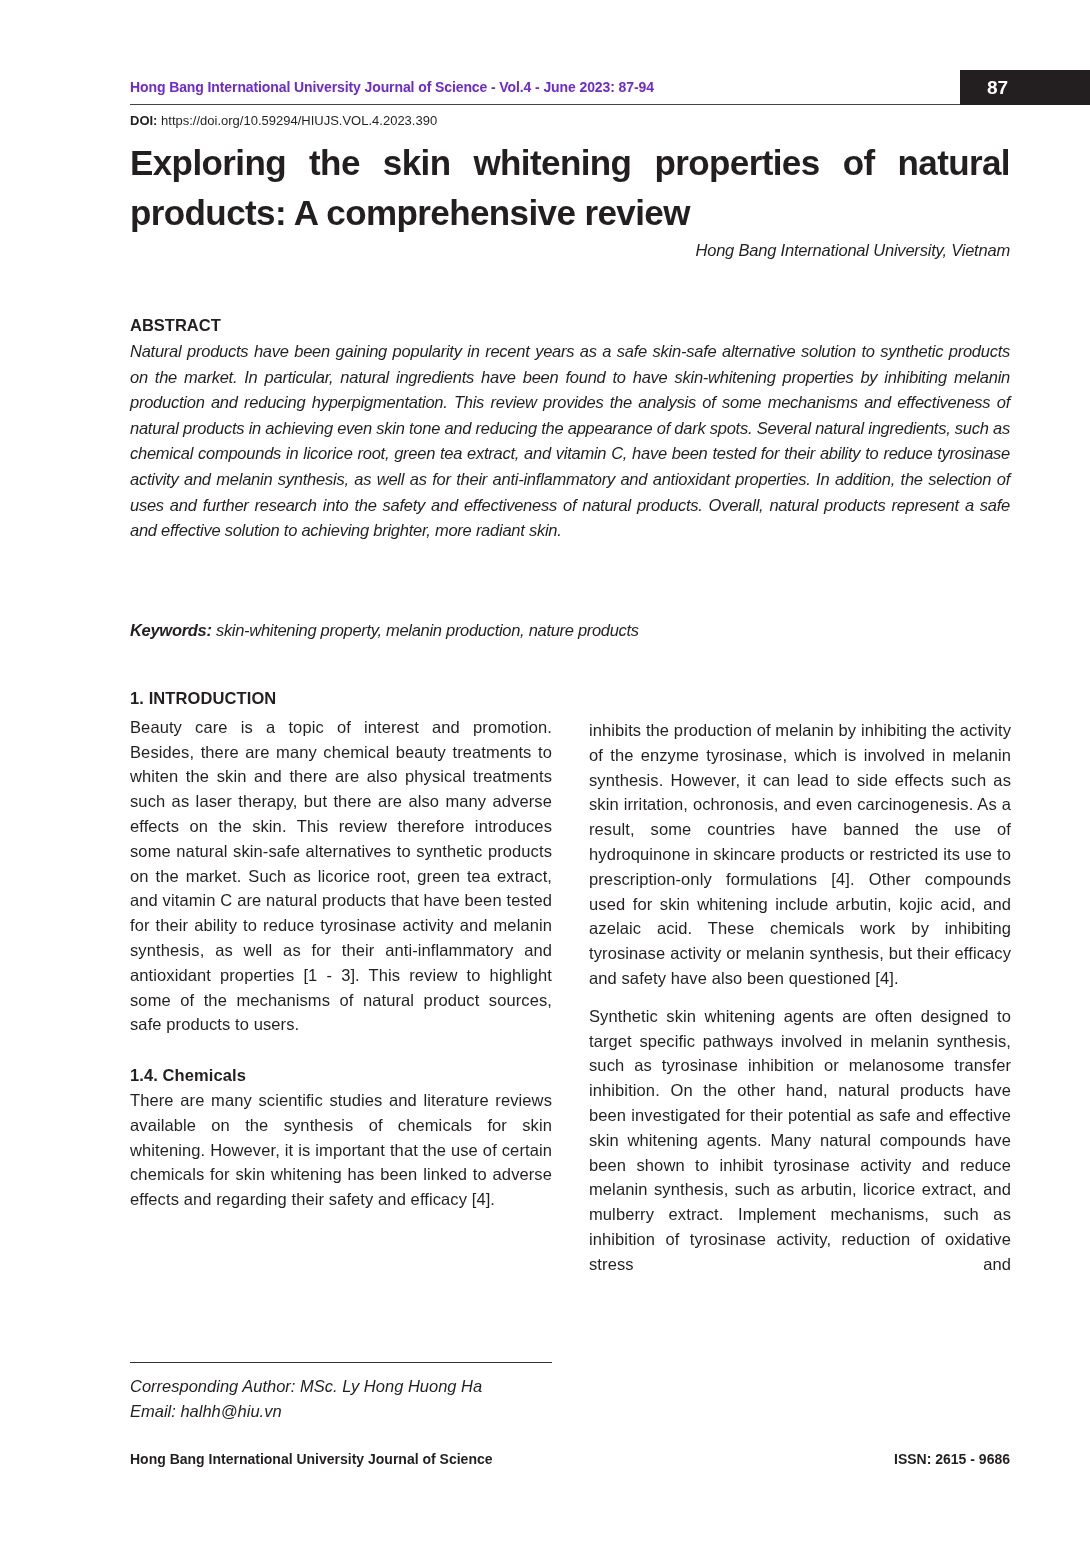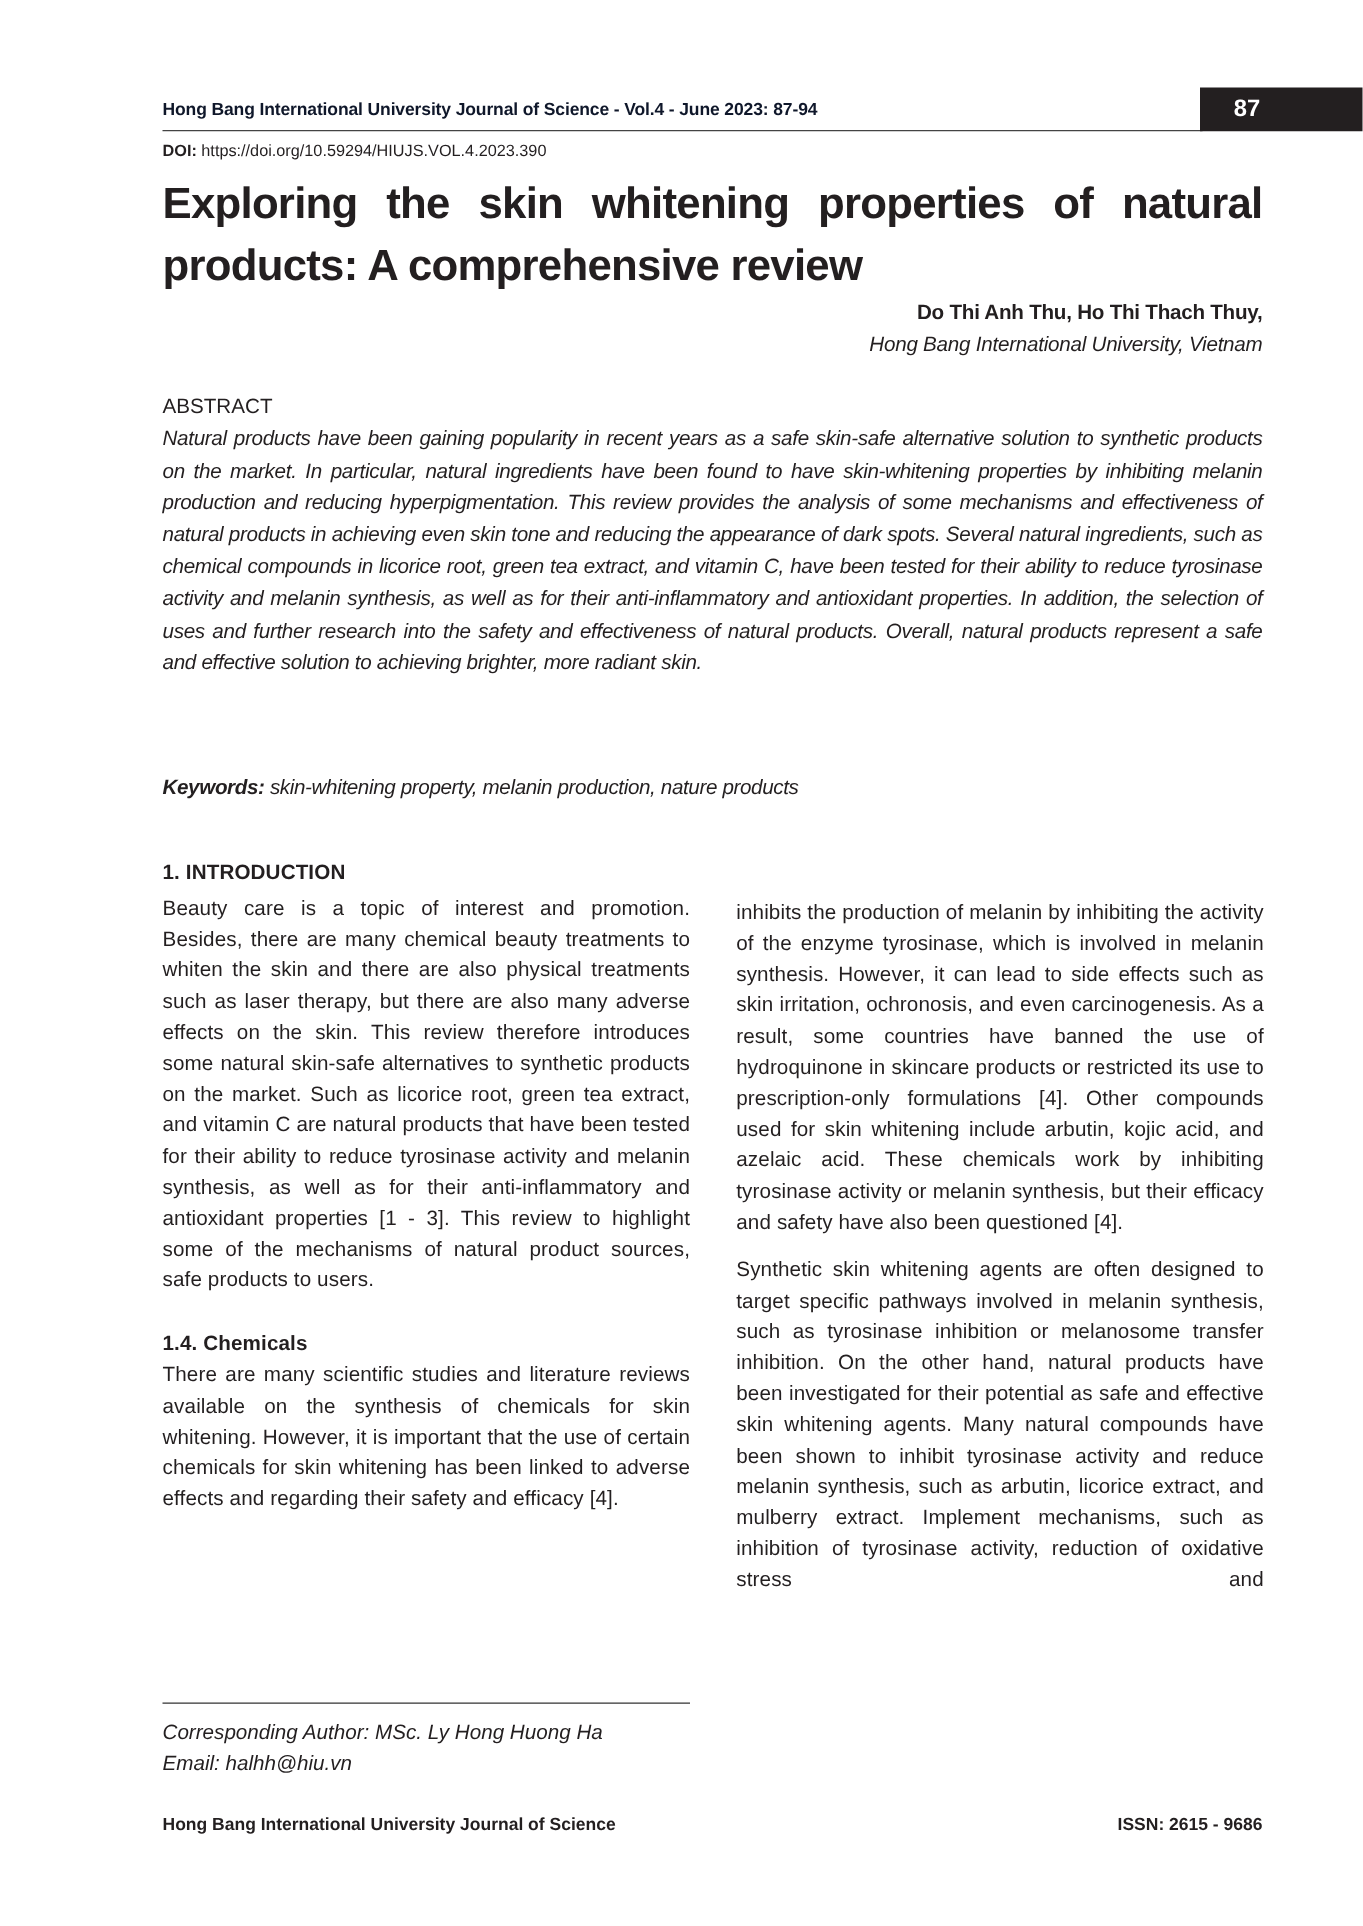--- a/index.html
+++ b/index.html
@@ -1,29 +1,29 @@
 <!DOCTYPE html>
 <html><head>
 <meta charset="utf-8">
 <style>
   html, body { margin: 0; padding: 0; background: #ffffff; }
   body { width: 1090px; height: 1541px; position: relative; overflow: hidden; color: #231f20; font-family: "Liberation Sans", sans-serif; }
   .abs { position: absolute; }
-  .hdr-text { left: 130px; top: 79px; font-size: 14px; font-weight: bold; color: #0f172a; letter-spacing: -0.1px; }
+  .hdr-text { left: 130px; top: 79px; font-size: 14px; font-weight: bold; color: #6d28d9; letter-spacing: -0.1px; }
   .hdr-rule { left: 130px; top: 104px; width: 832px; height: 0; border-top: 1.5px solid #444; }
   .page-badge { left: 960px; top: 70px; width: 150px; height: 35px; background: #231f20; color: #fff; font-weight: bold; font-size: 19px; line-height: 35px; }
   .page-badge span { position: absolute; left: 27px; }
   .doi { left: 130px; top: 113px; font-size: 13px; }
   .doi b { font-weight: bold; }
   .title { left: 130px; top: 138px; width: 880px; font-size: 35px; font-weight: bold; line-height: 50px; text-align: justify; text-align-last: left; letter-spacing: -0.6px; }
   .title .l1 { display: block; text-align: justify; text-align-last: justify; }
   .authors { right: 80px; top: 237px; text-align: right; font-size: 16.5px; line-height: 26px; font-weight: bold; letter-spacing: -0.2px; }
   .authors sup { font-size: 9px; vertical-align: top; }
   .affil { font-weight: normal; font-style: italic; }
-  .abs-head { left: 130px; top: 316px; font-size: 16.5px; font-weight: normal; }
+  .abs-head { left: 130px; top: 316px; font-size: 16.5px; font-weight: bold; }
   .abstract { left: 130px; top: 339px; width: 880px; font-size: 16.5px; line-height: 25.6px; font-style: italic; text-align: justify; letter-spacing: -0.25px; }
   .keywords { left: 130px; top: 621px; font-size: 16.5px; font-style: italic; letter-spacing: -0.3px; }
   .keywords b { font-weight: bold; }
   .col { width: 422px; font-size: 16.5px; line-height: 24.8px; text-align: justify; letter-spacing: 0.1px; }
   .col p { margin: 0; }
   .sec-head { font-weight: bold; font-size: 16.5px; }
   .col-left { left: 130px; top: 686px; }
   .col-right { left: 589px; top: 718px; }
   .fn-rule { left: 130px; top: 1362px; width: 422px; border-top: 1.5px solid #333; }
   .footnote { left: 130px; top: 1374px; font-size: 16.5px; font-style: italic; line-height: 25px; }
@@ -40,21 +40,20 @@
   </div>
 
 <div class="abs doi"><b>DOI:</b><span> https://doi.org/10.59294/HIUJS.VOL.4.2023.390</span></div>
 
 <div class="abs title">
   <span class="l1">Exploring the skin whitening properties of natural</span>
   <span>products: A comprehensive review</span>
 </div>
 
 <div class="abs authors">
-  <div>Do Thi Anh Thu, Ho Thi Thach Thuy,</div>
   <div class="affil">Hong Bang International University, Vietnam</div>
 </div>
 
 <div class="abs abs-head">ABSTRACT</div>
 <div class="abs abstract">Natural products have been gaining popularity in recent years as a safe skin-safe alternative solution to synthetic products on the market. In particular, natural ingredients have been found to have skin-whitening properties by inhibiting melanin production and reducing hyperpigmentation. This review provides the analysis of some mechanisms and effectiveness of natural products in achieving even skin tone and reducing the appearance of dark spots. Several natural ingredients, such as chemical compounds in licorice root, green tea extract, and vitamin C, have been tested for their ability to reduce tyrosinase activity and melanin synthesis, as well as for their anti-inflammatory and antioxidant properties. In addition, the selection of uses and further research into the safety and effectiveness of natural products. Overall, natural products represent a safe and effective solution to achieving brighter, more radiant skin.</div>
 
 <div class="abs keywords"><b>Keywords:</b><span> skin-whitening property, melanin production, nature products</span></div>
 
 <div class="abs col col-left">
   <div class="sec-head" style="margin-bottom:4px;">1. INTRODUCTION</div>

